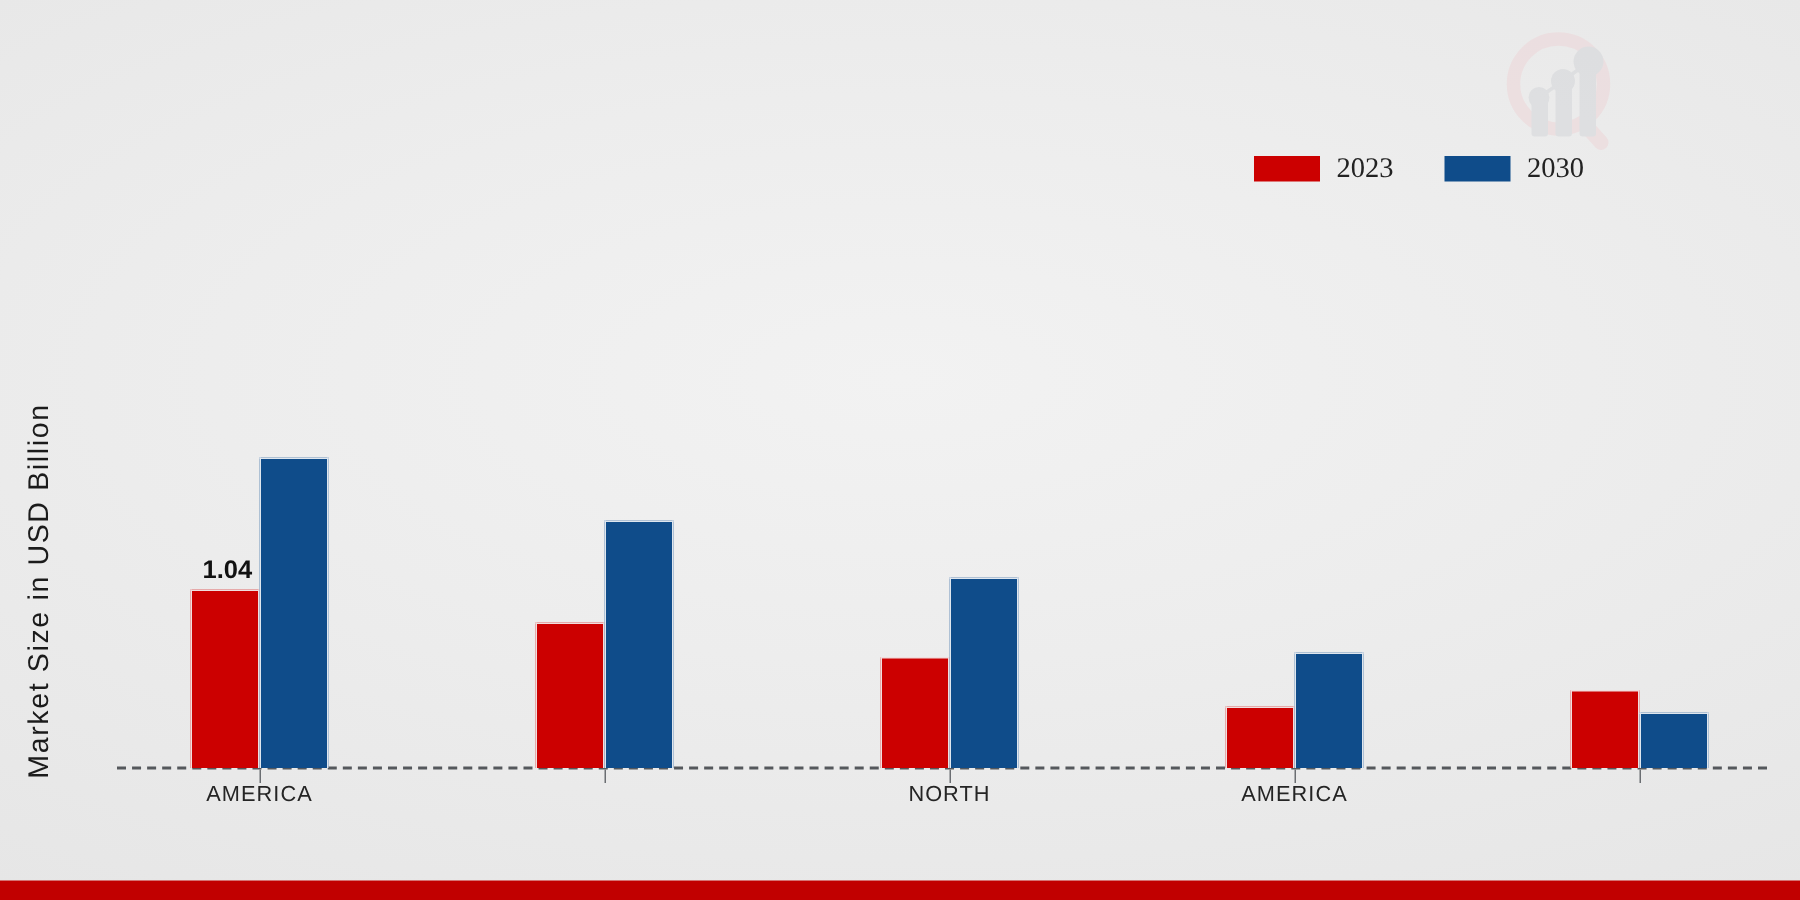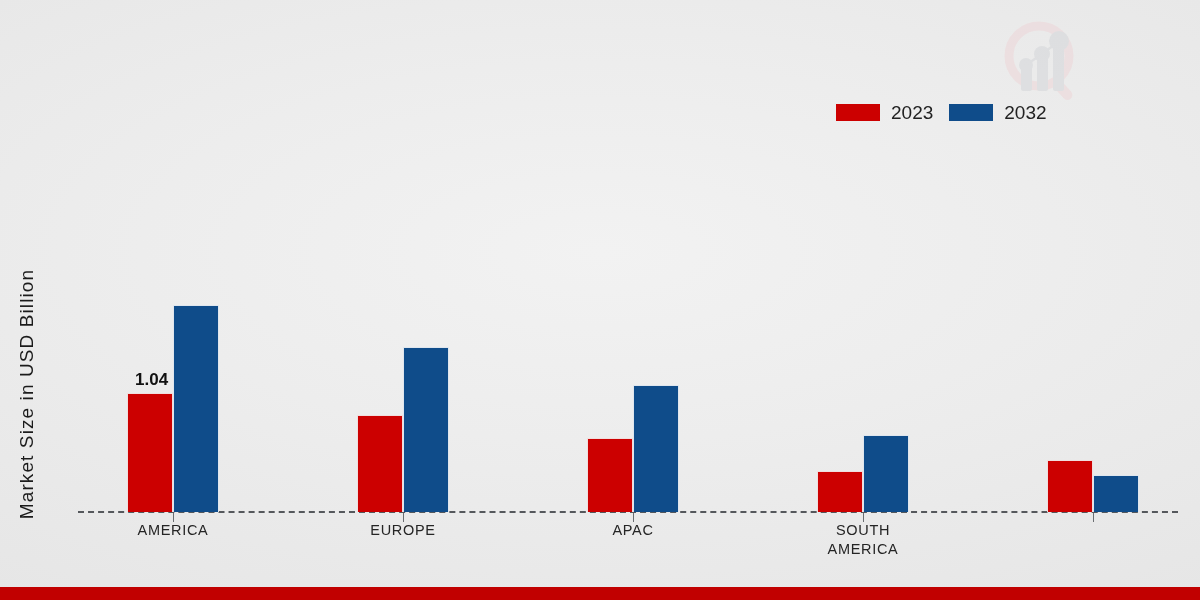--- a/index.html
+++ b/index.html
@@ -16,21 +16,21 @@
   }
   
   .watermark{position:absolute;left:995px;top:18px;width:92px;height:82px;opacity:.55;}
   
   .title{
     position:absolute;left:58px;top:36px;
     font-size:29px;color:#1d1d1d;letter-spacing:.1px;
     white-space:nowrap;
   }
   
-  .legend{position:absolute;left:836px;top:103px;display:flex;align-items:center;gap:16px;}
+  .legend{position:absolute;left:836px;top:103px;display:flex;align-items:center;gap:34px;font-family:Liberation Serif, serif;}
   .legend-item{display:flex;align-items:center;gap:11px;}
   .legend-swatch{width:44px;height:17px;display:block;}
   .legend-label{font-size:19px;color:#222;line-height:1;}
   
   .yaxis-title{
     position:absolute;left:-163px;top:383px;
     width:380px;text-align:center;
     transform:rotate(-90deg);
     font-size:19px;color:#1b1b1b;letter-spacing:1.1px;
     white-space:nowrap;
@@ -79,21 +79,21 @@
   </div>
 
 
   <div class="legend">
     <div class="legend-item">
       <span class="legend-swatch" style="background:#cc0000;"></span>
       <span class="legend-label">2023</span>
     </div>
     <div class="legend-item">
       <span class="legend-swatch" style="background:#0f4c8a;"></span>
-      <span class="legend-label">2032</span>
+      <span class="legend-label">2030</span>
     </div>
   </div>
 
   <div class="yaxis-title">Market Size in USD Billion</div>
 
   <div class="plot">
 
     <div class="baseline"></div>
 
     <div class="group" style="left:109px;">
@@ -108,44 +108,40 @@
       <div>AMERICA</div>
     </div>
 
     <div class="group" style="left:339px;">
       <div class="bars">
         <div class="bar red" style="height:97px;"></div>
         <div class="bar blue" style="height:165px;"></div>
       </div>
     </div>
     <div class="tick" style="left:385px;"></div>
-    <div class="cat-label" style="left:295px;">
-      <div>EUROPE</div>
-    </div>
 
     <div class="group" style="left:569px;">
       <div class="bars">
         <div class="bar red" style="height:74px;"></div>
         <div class="bar blue" style="height:127px;"></div>
       </div>
     </div>
     <div class="tick" style="left:615px;"></div>
     <div class="cat-label" style="left:525px;">
-      <div>APAC</div>
+      <div>NORTH</div>
     </div>
 
     <div class="group" style="left:799px;">
       <div class="bars">
         <div class="bar red" style="height:41px;"></div>
         <div class="bar blue" style="height:77px;"></div>
       </div>
     </div>
     <div class="tick" style="left:845px;"></div>
     <div class="cat-label" style="left:755px;">
-      <div>SOUTH</div>
       <div>AMERICA</div>
     </div>
 
     <div class="group" style="left:1029px;">
       <div class="bars">
         <div class="bar red" style="height:52px;"></div>
         <div class="bar blue" style="height:37px;"></div>
       </div>
     </div>
     <div class="tick" style="left:1075px;"></div>

